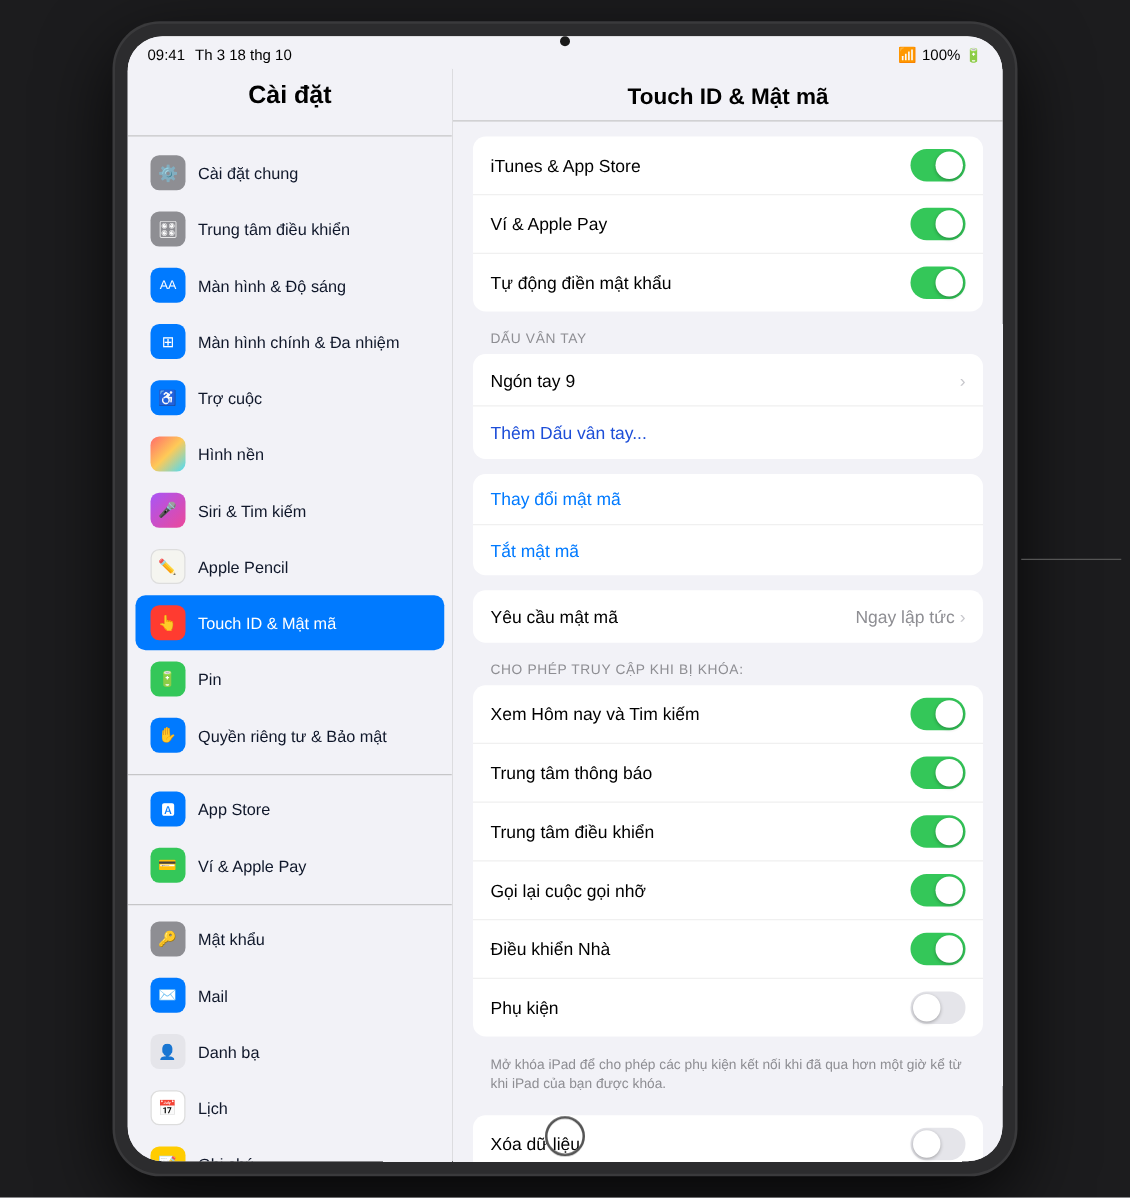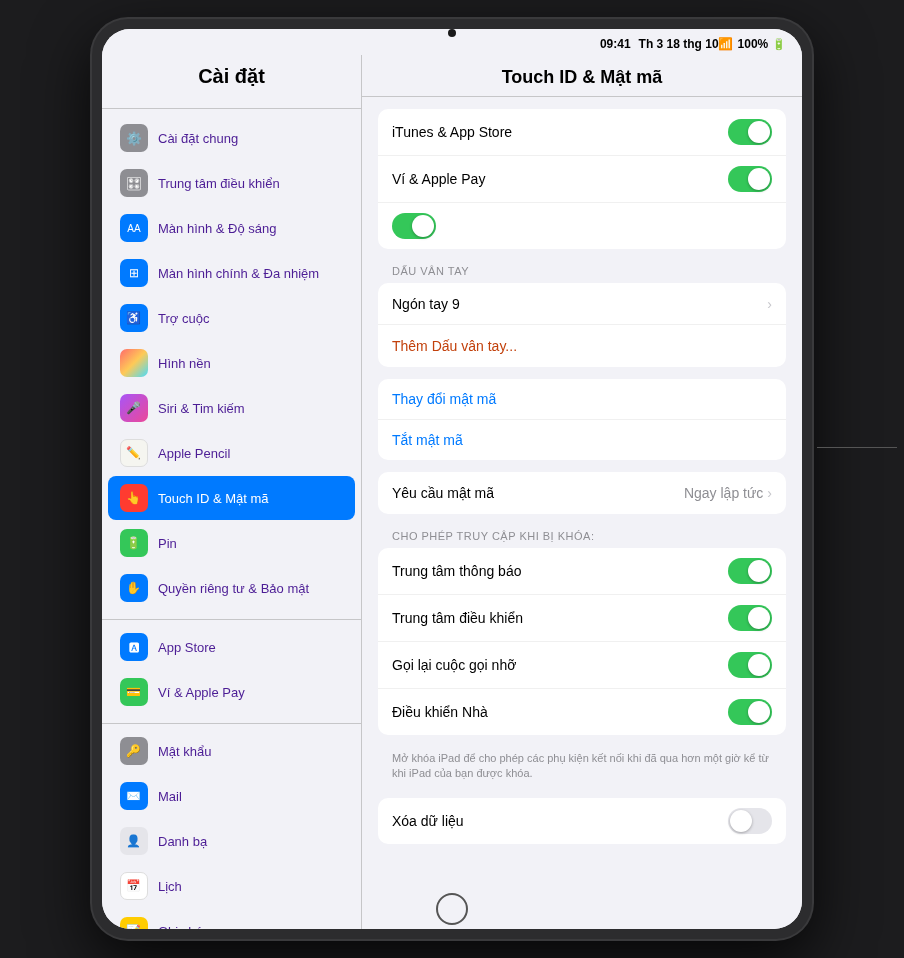--- a/index.html
+++ b/index.html
@@ -27,24 +27,24 @@
       background: #f2f2f7;
       border-radius: 28px;
       overflow: hidden;
       display: flex;
       flex-direction: column;
     }
     .status-bar {
       background: #f2f2f7;
       padding: 8px 16px 4px;
       display: flex;
-      justify-content: flex-end;
+      justify-content: space-between;
       align-items: center;
       font-size: 12px;
-      font-weight: 700;
+      font-weight: 400;
       flex-shrink: 0;
     }
     .status-left { display: flex; gap: 8px; align-items: center; }
     .status-right { display: flex; gap: 4px; align-items: center; }
     .camera-notch {
       position: absolute;
       top: 10px;
       left: 50%;
       transform: translateX(-50%);
       width: 8px;
@@ -96,21 +96,21 @@
       height: 28px;
       border-radius: 7px;
       display: flex;
       align-items: center;
       justify-content: center;
       font-size: 14px;
       flex-shrink: 0;
     }
     .sidebar-item .item-label {
       font-size: 13px;
-      color: #4c1d95;
+      color: #0f172a;
     }
     .sidebar-separator {
       height: 16px;
       border-top: 1px solid #c6c6c8;
       margin-top: 8px;
     }
     
     .detail-panel {
       flex: 1;
       background: #f2f2f7;
@@ -184,21 +184,21 @@
     .toggle.on::after { left: 20px; }
     .toggle.off::after { left: 2px; }
     .section-label {
       font-size: 11px;
       color: #8e8e93;
       text-transform: uppercase;
       padding: 4px 14px 6px;
       letter-spacing: 0.5px;
     }
     .blue-link {
-      color: #c2410c;
+      color: #1d4ed8;
       font-size: 14px;
       padding: 10px 14px;
     }
     .blue-action {
       background: #fff;
       border-radius: 10px;
       margin-bottom: 12px;
       overflow: hidden;
     }
     .blue-action-row {
@@ -391,20 +391,21 @@
             <div class="settings-group">
               <div class="settings-row">
                 <span class="row-label">iTunes &amp; App Store</span>
                 <div class="toggle on"></div>
               </div>
               <div class="settings-row">
                 <span class="row-label">Ví &amp; Apple Pay</span>
                 <div class="toggle on"></div>
               </div>
               <div class="settings-row">
+                <span class="row-label">Tự động điền mật khẩu</span>
                 <div class="toggle on"></div>
               </div>
             </div>
 
             <div class="section-label">DẤU VÂN TAY</div>
             <div class="settings-group">
               <div class="settings-row">
                 <span class="row-label">Ngón tay 9</span>
                 <span class="chevron">›</span>
               </div>
@@ -423,34 +424,42 @@
                 <span class="row-label">Yêu cầu mật mã</span>
                 <span class="row-value">Ngay lập tức</span>
                 <span class="chevron">›</span>
               </div>
             </div>
 
             <div style="position:relative;">
               <div class="section-label">CHO PHÉP TRUY CẬP KHI BỊ KHÓA:</div>
               <div class="settings-group">
                 <div class="settings-row">
+                  <span class="row-label">Xem Hôm nay và Tim kiếm</span>
+                  <div class="toggle on"></div>
+                </div>
+                <div class="settings-row">
                   <span class="row-label">Trung tâm thông báo</span>
                   <div class="toggle on"></div>
                 </div>
                 <div class="settings-row">
                   <span class="row-label">Trung tâm điều khiển</span>
                   <div class="toggle on"></div>
                 </div>
                 <div class="settings-row">
                   <span class="row-label">Gọi lại cuộc gọi nhỡ</span>
                   <div class="toggle on"></div>
                 </div>
                 <div class="settings-row">
                   <span class="row-label">Điều khiển Nhà</span>
                   <div class="toggle on"></div>
+                </div>
+                <div class="settings-row">
+                  <span class="row-label">Phụ kiện</span>
+                  <div class="toggle off"></div>
                 </div>
               </div>
             </div>
             <div class="sub-text">Mở khóa iPad để cho phép các phụ kiện kết nối khi đã qua hơn một giờ kể từ khi iPad của bạn được khóa.</div>
 
             <div class="settings-group" style="margin-top:8px;">
               <div class="settings-row">
                 <span class="row-label">Xóa dữ liệu</span>
                 <div class="toggle off"></div>
               </div>

